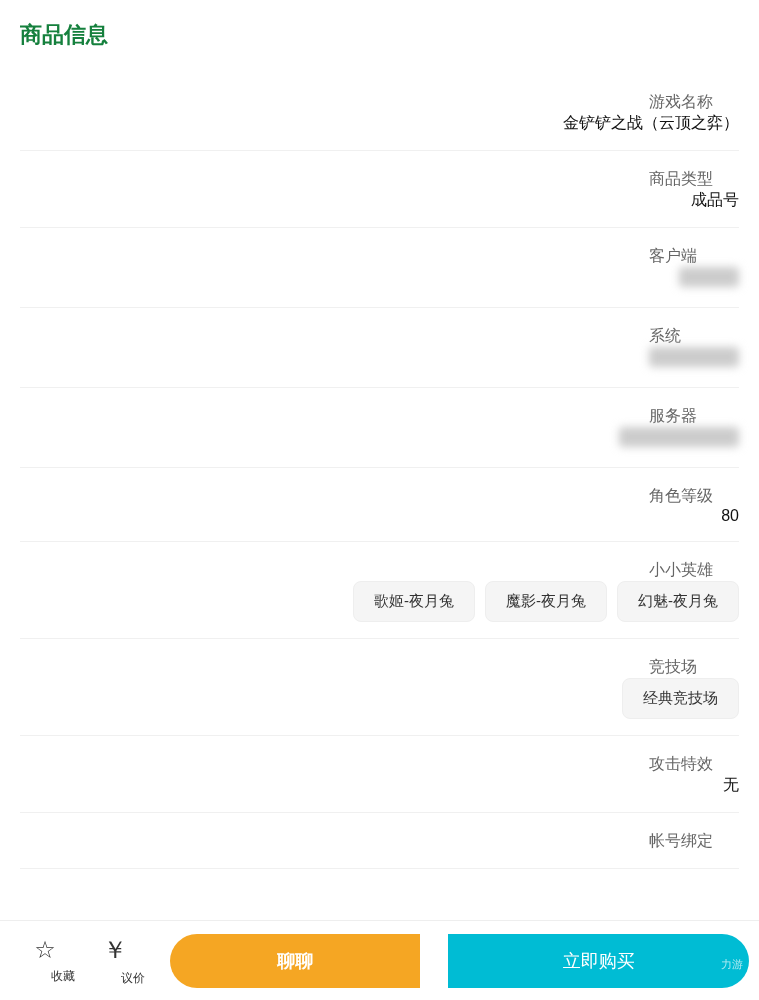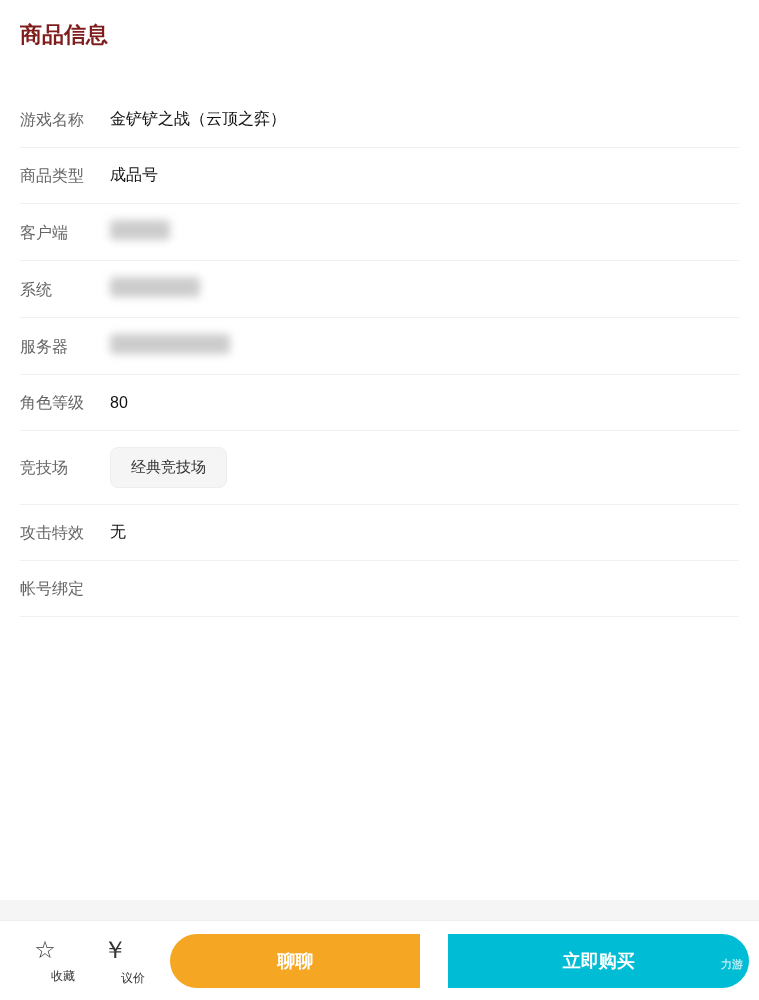--- a/index.html
+++ b/index.html
@@ -14,29 +14,30 @@
 
     .main-container {
       background: #ffffff;
       padding: 20px 20px 100px 20px;
       min-height: 900px;
     }
 
     .page-title {
       font-size: 22px;
       font-weight: bold;
-      color: #7f1d1d;
-      margin-bottom: 42px;
+      color: #15803d;
+      margin-bottom: 24px;
     }
 
     .info-row {
       display: flex;
-      align-items: center;
+      align-items: flex-end;
       padding: 16px 0;
       border-bottom: 1px solid #f0f0f0;
+      flex-direction: column;
     }
 
     .info-label {
       width: 90px;
       min-width: 90px;
       font-size: 16px;
       color: #666666;
       padding-top: 2px;
     }
 
@@ -131,21 +132,21 @@
       display: flex;
       align-items: center;
       justify-content: center;
     }
 
     .btn-buy {
       flex: 1.2;
       background: #00bcd4;
       color: #ffffff;
       font-size: 18px;
-      font-weight: bold;
+      font-weight: normal;
       border: none;
       cursor: pointer;
       display: flex;
       align-items: center;
       justify-content: center;
       position: relative;
       text-align: center;
     }
 
     .watermark {
@@ -179,20 +180,30 @@
         <div class="info-label">系统</div>
         <div class="info-value"><span class="blurred-block" style="width: 90px;"></span></div>
       </div>
       <div class="info-row">
         <div class="info-label">服务器</div>
         <div class="info-value"><span class="blurred-block" style="width: 120px;"></span></div>
       </div>
       <div class="info-row">
         <div class="info-label">角色等级</div>
         <div class="info-value">80</div>
+      </div>
+      <div class="info-row">
+        <div class="info-label">小小英雄</div>
+        <div class="info-value">
+          <div class="tag-container">
+            <span class="tag">歌姬-夜月兔</span>
+            <span class="tag">魔影-夜月兔</span>
+            <span class="tag">幻魅-夜月兔</span>
+          </div>
+        </div>
       </div>
       <div class="info-row">
         <div class="info-label">竞技场</div>
         <div class="info-value">
           <div class="tag-container">
             <span class="tag">经典竞技场</span>
           </div>
         </div>
       </div>
       <div class="info-row">

